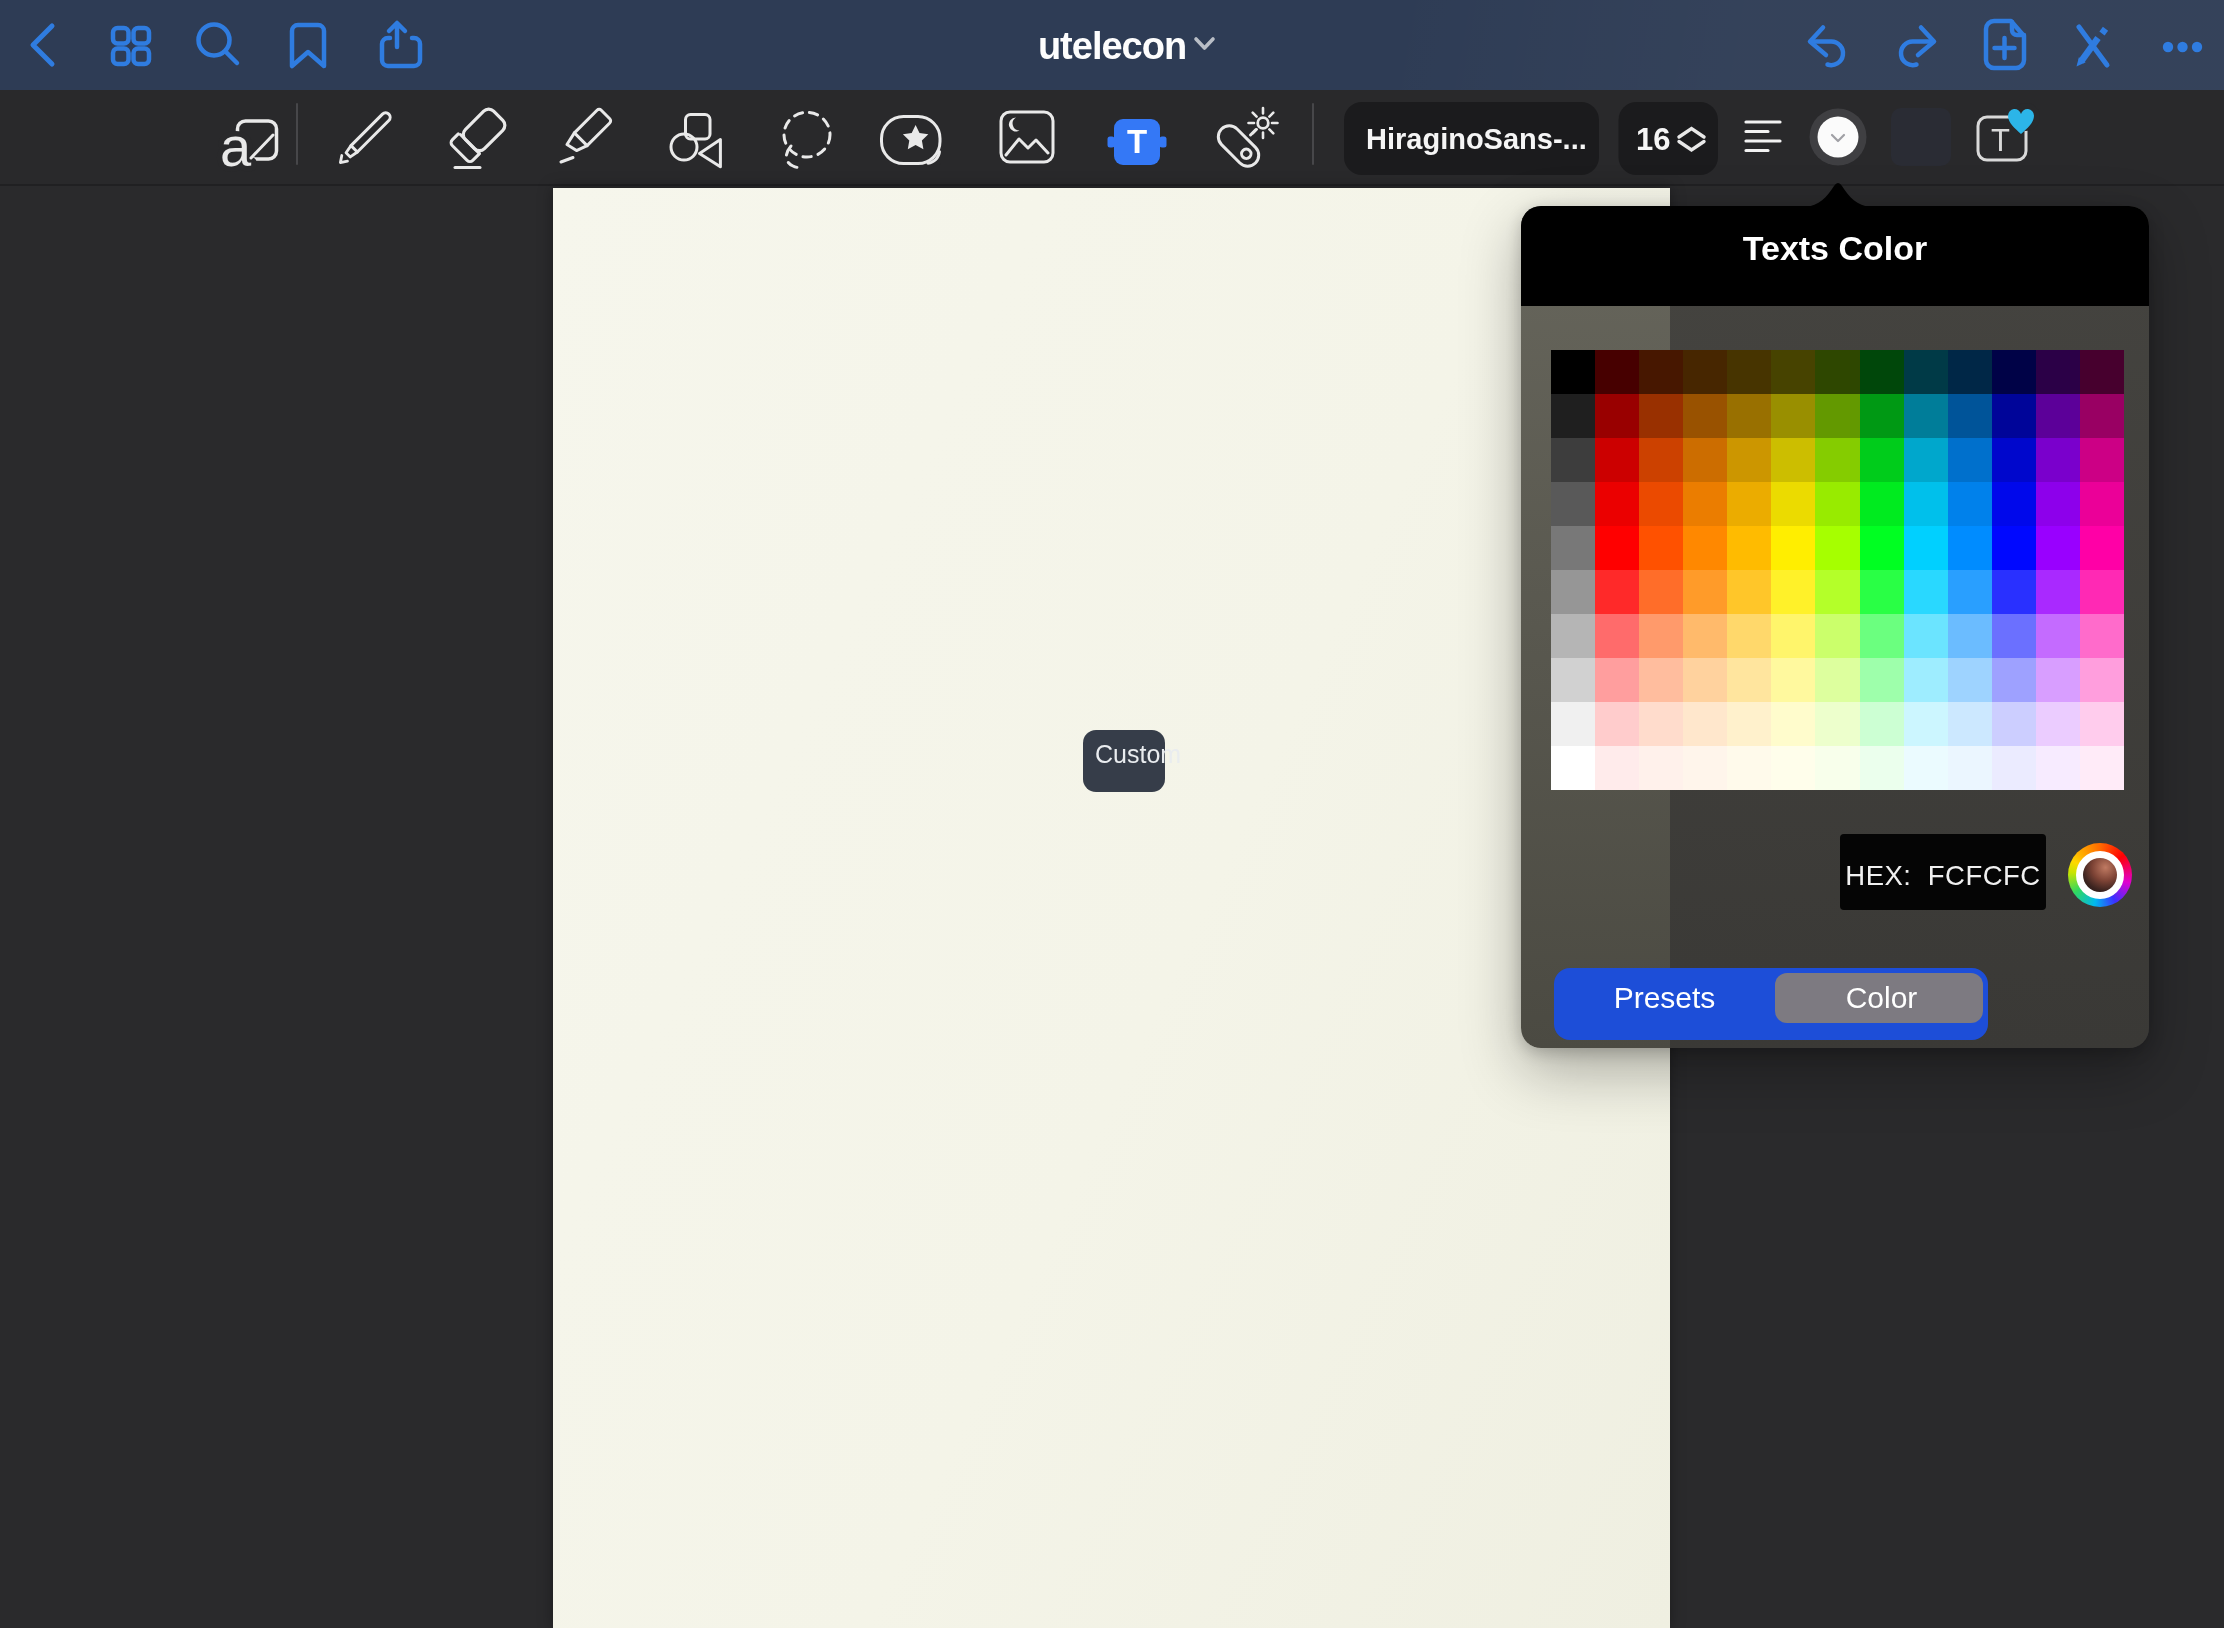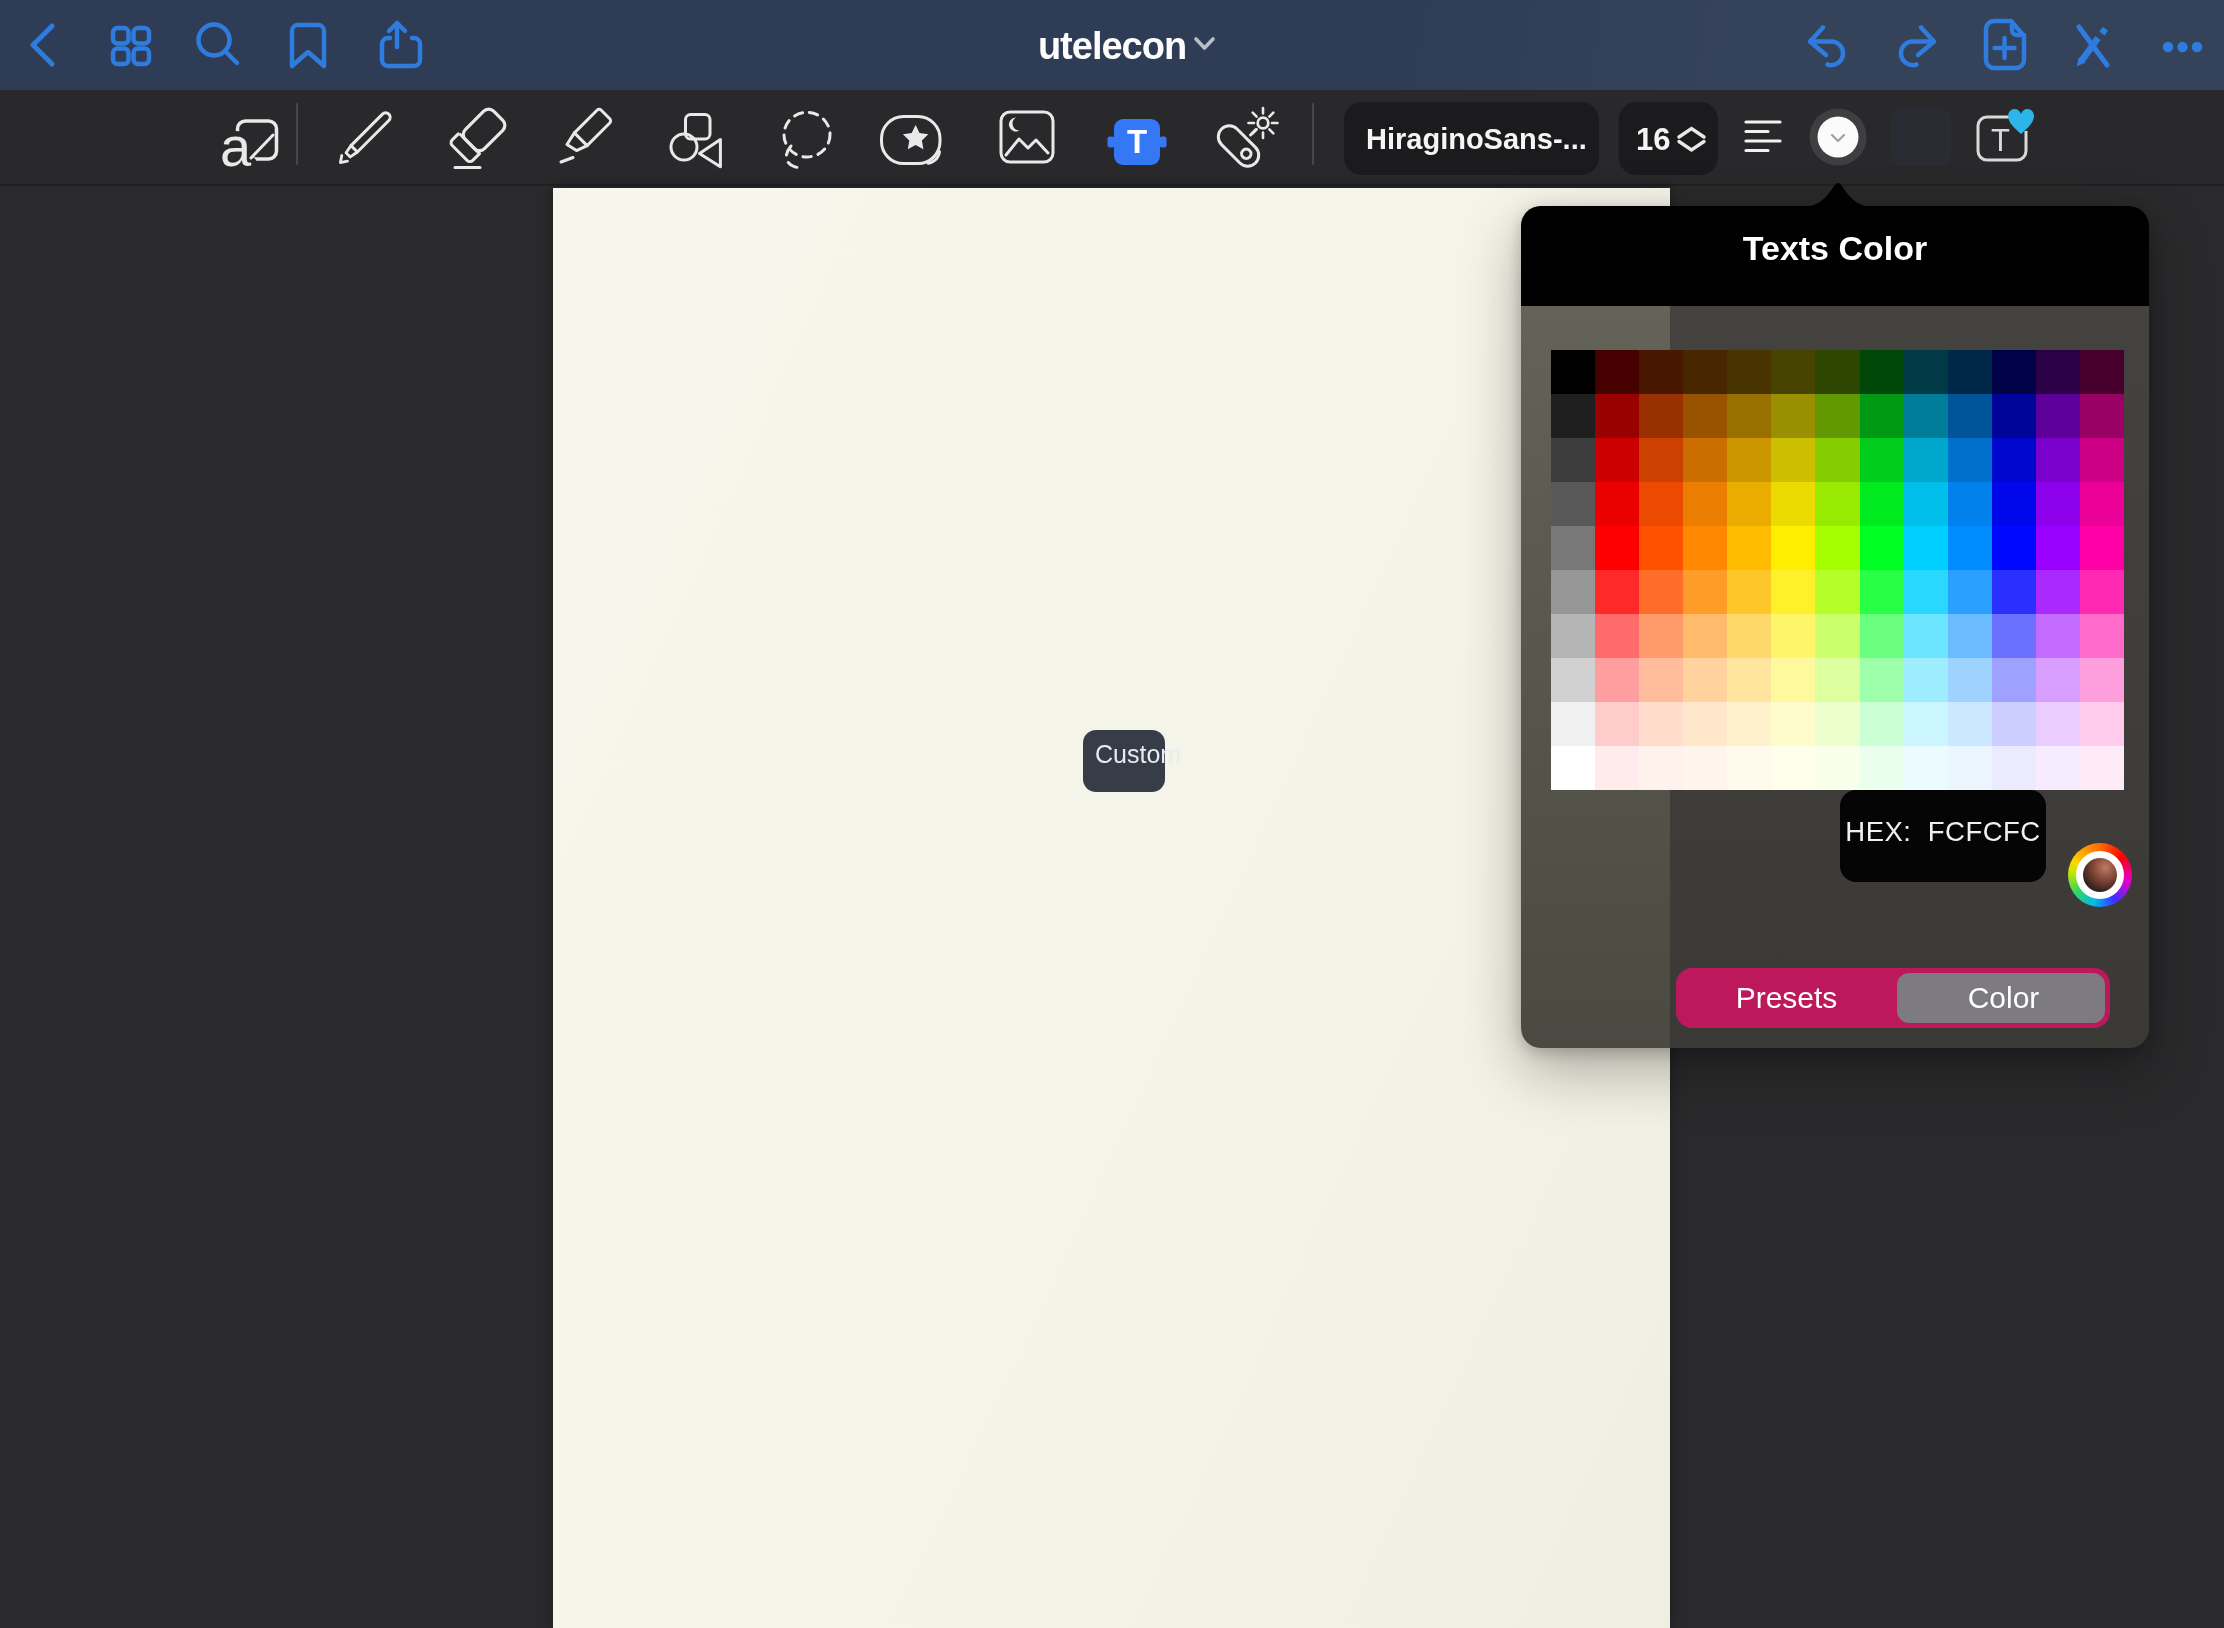--- a/index.html
+++ b/index.html
@@ -11,26 +11,26 @@
 #title{position:absolute;left:0;top:0;width:2224px;height:90px;text-align:center;line-height:92px;color:#fdfdfd;font-size:38px;font-weight:bold;letter-spacing:-1px}
 #textsbox{position:absolute;left:1083px;top:730px;width:82px;height:62px;background:#363d49;border-radius:13px;color:#e9ecef;font-size:25px;padding:10px 0 0 12px}
 #pop{position:absolute;left:1521px;top:206px;width:628px;height:842px;border-radius:20px;
  box-shadow:0 22px 60px rgba(0,0,0,.30),0 4px 16px rgba(0,0,0,.2);overflow:hidden}
 #popbodyL{position:absolute;left:0;top:0;width:149px;height:842px;background:linear-gradient(#67665c,#4b4a42)}
 #popbodyR{position:absolute;left:149px;top:0;width:479px;height:842px;background:linear-gradient(#454440,#3a3936)}
 #pophead{position:absolute;left:0;top:0;width:628px;height:100px;background:#000;color:#fff;text-align:center;line-height:84px;font-size:34px;font-weight:bold}
 #arrow{position:absolute;left:1805px;top:178px;width:66px;height:30px}
 #grid{position:absolute;left:1551px;top:350px;width:573px;height:440px;display:grid;grid-template-columns:repeat(13,1fr);grid-template-rows:repeat(10,1fr)}
 #grid i{display:block}
-#hexbox{position:absolute;left:1840px;top:790px;width:206px;height:92px;background:#050505;border-radius:16px;color:#f0f0f0;font-size:27.5px;text-align:center;line-height:83px;letter-spacing:0.5px}
+#hexbox{position:absolute;left:1840px;top:834px;width:206px;height:76px;background:#050505;border-radius:4px;color:#f0f0f0;font-size:27.5px;text-align:center;line-height:83px;letter-spacing:0.5px}
 #wheel{position:absolute;left:2068px;top:843px;width:64px;height:64px;border-radius:50%;
  background:conic-gradient(from -45deg,#ffb300 0deg,#ff6a00 45deg,#ff0004 95deg,#e000d0 150deg,#3b30ff 195deg,#00b8f0 235deg,#30d860 280deg,#c8e400 320deg,#ffd800 342deg,#ffb300 360deg)}
 #wheel:before{content:"";position:absolute;left:8px;top:8px;width:48px;height:48px;border-radius:50%;background:#fff}
 #wheel:after{content:"";position:absolute;left:15px;top:15px;width:34px;height:34px;border-radius:50%;background:radial-gradient(circle at 66% 28%,#c07a62 0%,#7d4335 40%,#3c2420 70%,#221412 100%)}
-#seg{position:absolute;left:1676px;top:968px;width:434px;height:60px;background:#be185d;border-radius:16px}
+#seg{position:absolute;left:1554px;top:968px;width:434px;height:72px;background:#1d4ed8;border-radius:16px}
 #seg .custom{position:absolute;left:221px;top:5px;width:208px;height:50px;background:#7d7a81;border-radius:12px}
 #seg span{position:absolute;top:0;height:60px;line-height:60px;color:#fff;font-size:30px;text-align:center}
 #seg .p{left:0;width:221px}
 #seg .c{left:221px;width:213px}
 </style></head>
 <body>
 <div id="stage">
   <div id="topbar"></div>
   <div id="toolbar"></div>
   <div id="canvas"></div>

